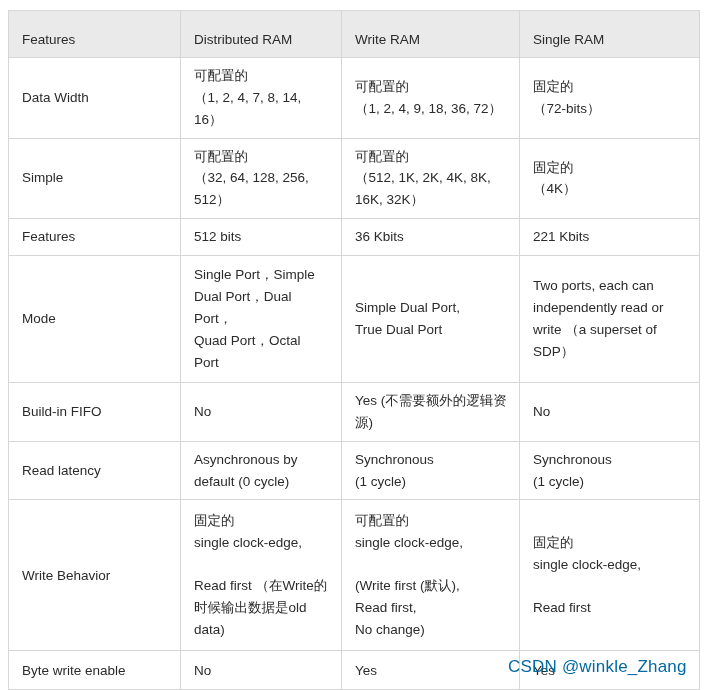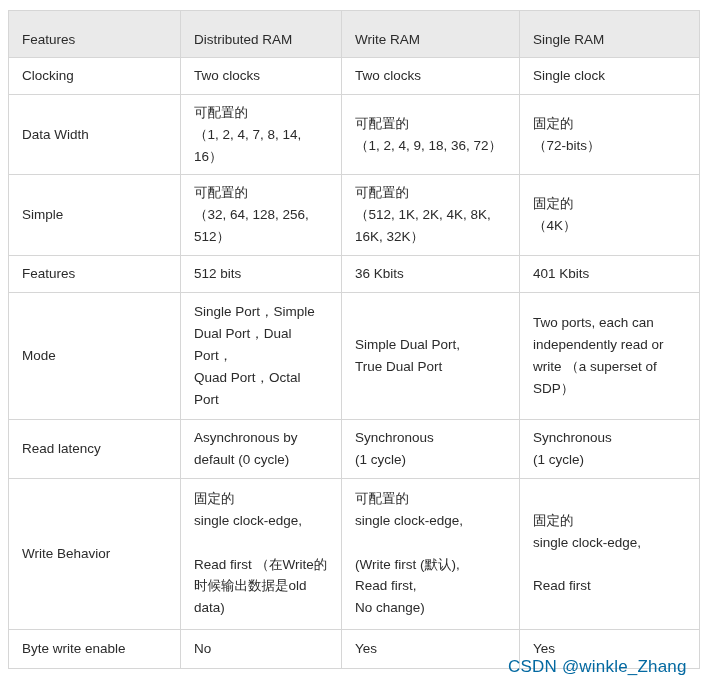--- a/index.html
+++ b/index.html
@@ -92,26 +92,20 @@
     </colgroup>
     <thead>
       <tr>
         <th>Features</th>
         <th>Distributed RAM</th>
         <th>Write RAM</th>
         <th>Single RAM</th>
       </tr>
     </thead>
     <tbody>
-      <tr class="r-clocking">
-        <td class="cell-text">Clocking</td>
-        <td class="cell-text">Two clocks</td>
-        <td class="cell-text">Two clocks</td>
-        <td class="cell-text">Single clock</td>
-      </tr>
       <tr class="r-datawidth">
         <td class="cell-text">Data Width</td>
         <td class="cell-text">可配置的
  （1, 2, 4, 7, 8, 14, 16）</td>
         <td class="cell-text">可配置的
  （1, 2, 4, 9, 18, 36, 72）</td>
         <td class="cell-text">固定的
  （72-bits）</td>
       </tr>
       <tr class="r-depth">
@@ -120,29 +114,35 @@
  （32, 64, 128, 256, 512）</td>
         <td class="cell-text">可配置的
  （512, 1K, 2K, 4K, 8K, 16K, 32K）</td>
         <td class="cell-text">固定的
  （4K）</td>
       </tr>
       <tr class="r-capacity">
         <td class="cell-text">Features</td>
         <td class="cell-text">512 bits</td>
         <td class="cell-text">36 Kbits</td>
-        <td class="cell-text">401 Kbits</td>
+        <td class="cell-text">221 Kbits</td>
       </tr>
       <tr class="r-mode">
         <td class="cell-text">Mode</td>
         <td class="cell-text">Single Port，Simple Dual Port，Dual Port，
 Quad Port，Octal Port</td>
         <td class="cell-text">Simple Dual Port,
 True Dual Port</td>
         <td class="cell-text">Two ports, each can independently read or write （a superset of SDP）</td>
+      </tr>
+      <tr class="r-fifo">
+        <td class="cell-text">Build-in FIFO</td>
+        <td class="cell-text">No</td>
+        <td class="cell-text">Yes (不需要额外的逻辑资源)</td>
+        <td class="cell-text">No</td>
       </tr>
       <tr class="r-latency">
         <td class="cell-text">Read latency</td>
         <td class="cell-text">Asynchronous by default (0 cycle)</td>
         <td class="cell-text">Synchronous
 (1 cycle)</td>
         <td class="cell-text">Synchronous
 (1 cycle)</td>
       </tr>
       <tr class="r-write">

